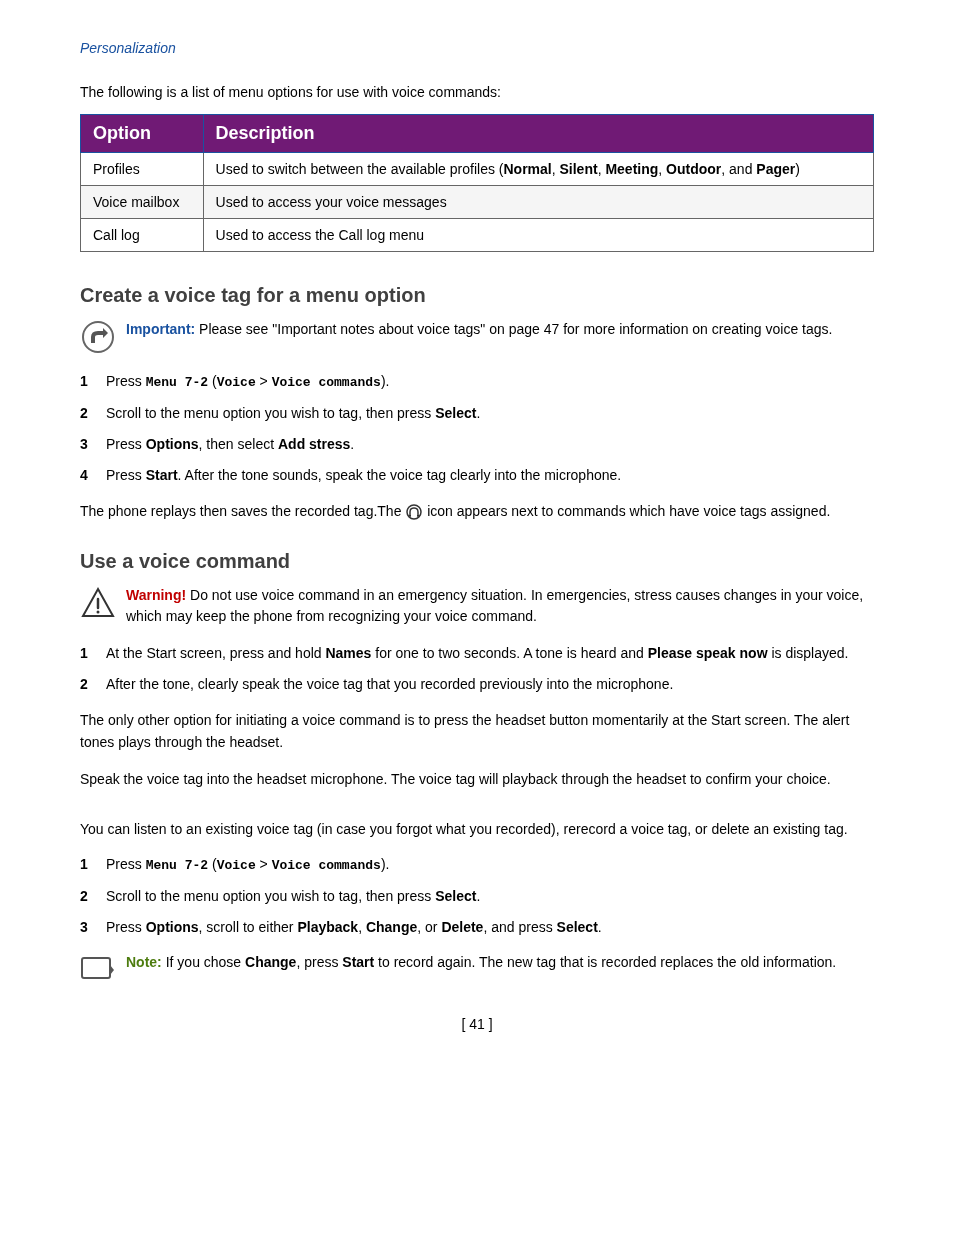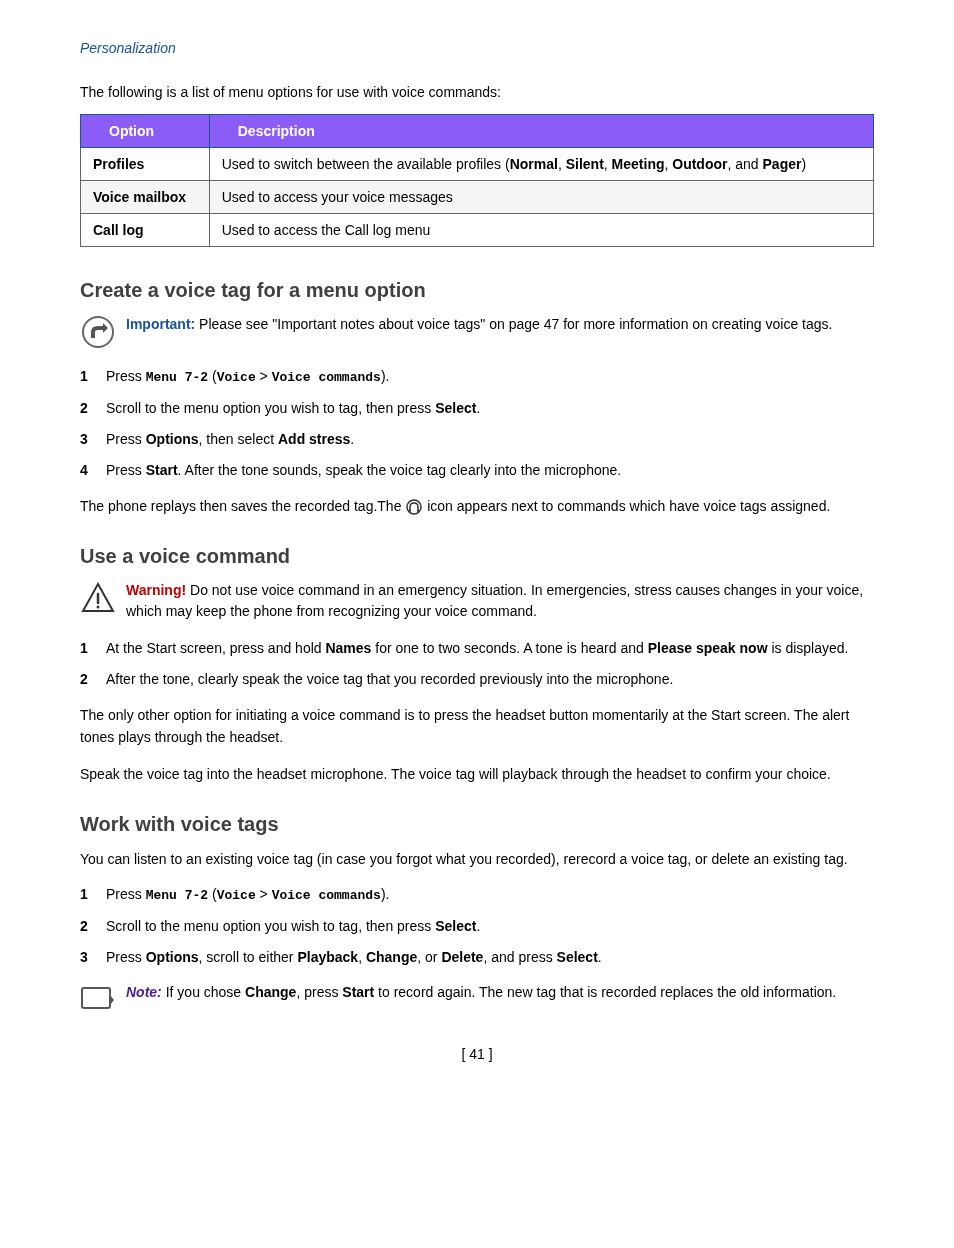--- a/index.html
+++ b/index.html
@@ -29,42 +29,42 @@
       color: #000;
     }
 
     
     .options-table {
       width: 100%;
       border-collapse: collapse;
       margin-bottom: 32px;
     }
     .options-table th {
-      background-color: #8b5cf6;
+      background-color: #701a75;
       color: #fff;
       font-weight: bold;
-      padding: 8px 28px;
+      padding: 8px 12px;
       text-align: left;
-      font-size: 14px;
+      font-size: 18px;
       border: 1px solid #1a52a0;
     }
     .options-table td {
       padding: 8px 12px;
       border: 1px solid #666;
       font-size: 14px;
       vertical-align: top;
     }
     .options-table tr:nth-child(even) td {
       background-color: #f5f5f5;
     }
     .options-table tr:first-child td {
       background-color: #fff;
     }
     .options-table .option-name {
-      font-weight: bold;
+      font-weight: normal;
       white-space: nowrap;
     }
 
     
     .section-heading {
       color: #404040;
       font-size: 20px;
       font-weight: bold;
       margin-bottom: 12px;
       margin-top: 4px;
@@ -93,23 +93,22 @@
     .callout-text .label-important {
       color: #1a52a0;
       font-weight: bold;
       margin-top: 22px;
     }
     .callout-text .label-warning {
       color: #c00000;
       font-weight: bold;
     }
     .callout-text .label-note {
-      color: #4c1d95;
-      font-weight: bold;
-      font-style: italic;
+      color: #4d7c0f;
+      font-weight: bold;
     }
 
     
     .numbered-list {
       margin-bottom: 14px;
       padding-left: 0;
       list-style: none;
     }
     .numbered-list li {
       display: flex;
@@ -266,21 +265,20 @@
       <span class="num">2</span>
       <span class="content">After the tone, clearly speak the voice tag that you recorded previously into the microphone.</span>
     </li>
   </ol>
 
   <p class="para">The only other option for initiating a voice command is to press the headset button momentarily at the Start screen. The alert tones plays through the headset.</p>
   <p class="para">Speak the voice tag into the headset microphone. The voice tag will playback through the headset to confirm your choice.</p>
 </div>
 
 <div class="section">
-  <h2 class="section-heading">Work with voice tags</h2>
 
   <p class="para">You can listen to an existing voice tag (in case you forgot what you recorded), rerecord a voice tag, or delete an existing tag.</p>
 
   <ol class="numbered-list">
     <li>
       <span class="num">1</span>
       <span class="content">Press <span class="mono">Menu 7-2</span> (<span class="mono">Voice</span> &gt; <span class="mono">Voice commands</span>).</span>
     </li>
     <li>
       <span class="num">2</span>

